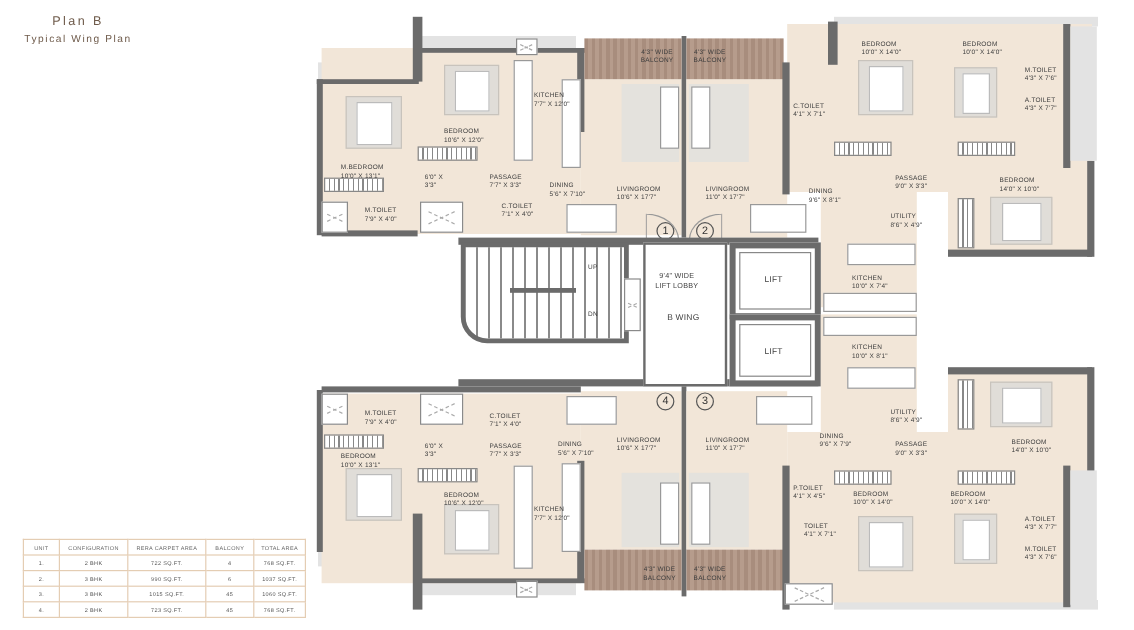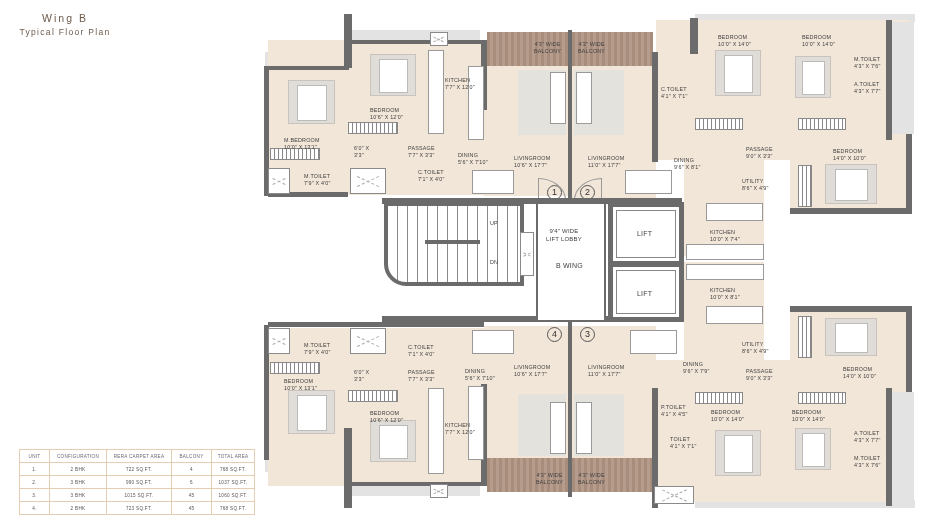--- a/index.html
+++ b/index.html
@@ -37,22 +37,22 @@
   
   .area-table{position:absolute;left:19px;top:449px;border-collapse:collapse;font-size:4.6px;color:#555;letter-spacing:.3px;}
   .area-table th,.area-table td{border:1px solid #e4cdb3;height:12px;padding:0 2px;text-align:center;font-weight:normal;text-transform:uppercase;white-space:nowrap;}
   .area-table th{color:#6a6a6a;}
   .c0{width:25px}.c1{width:52px}.c2{width:60px}.c3{width:35px}.c4{width:38px}
 </style>
 </head>
 <body>
 
 <div class="title">
-  <span class="t1">Wing B</span>
-  <span class="t2">Typical Floor Plan</span>
+  <span class="t1">Plan B</span>
+  <span class="t2">Typical Wing Plan</span>
 </div>
 
 <div class="plan">
 
   <div class="grey" style="left:350px;top:30px;width:130px;height:10px;"></div>
   <div class="grey" style="left:695px;top:14px;width:220px;height:8px;"></div>
   <div class="grey" style="left:265px;top:52px;width:85px;height:14px;"></div>
   <div class="grey" style="left:265px;top:458px;width:85px;height:14px;"></div>
   <div class="grey" style="left:350px;top:486px;width:130px;height:10px;"></div>
   <div class="grey" style="left:695px;top:500px;width:220px;height:8px;"></div>

